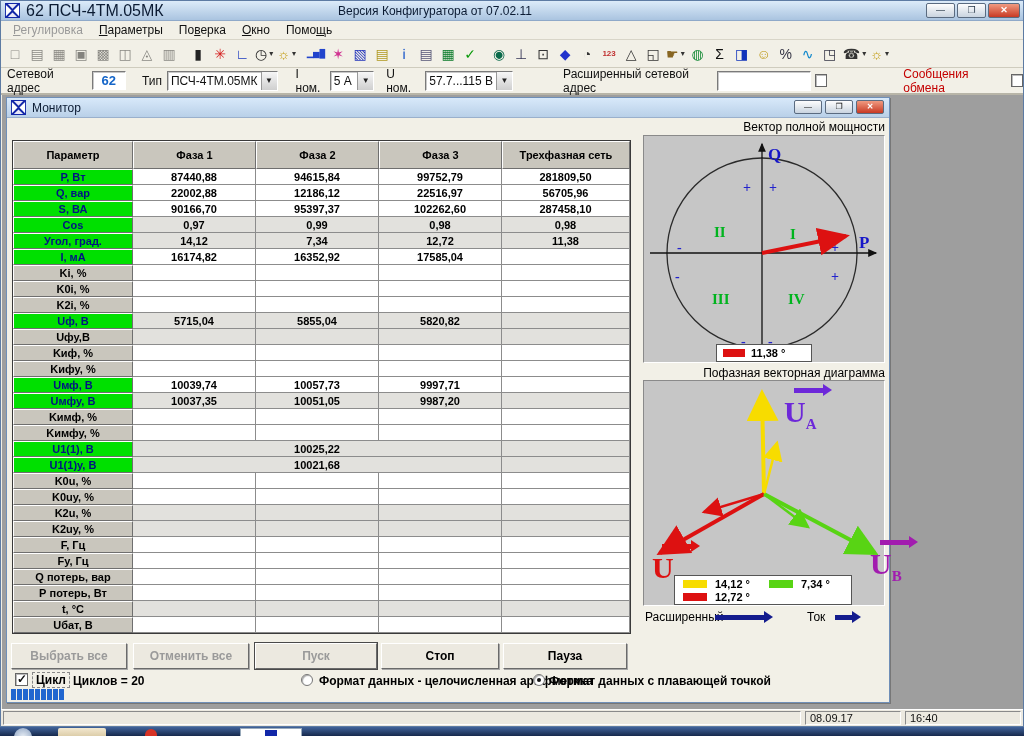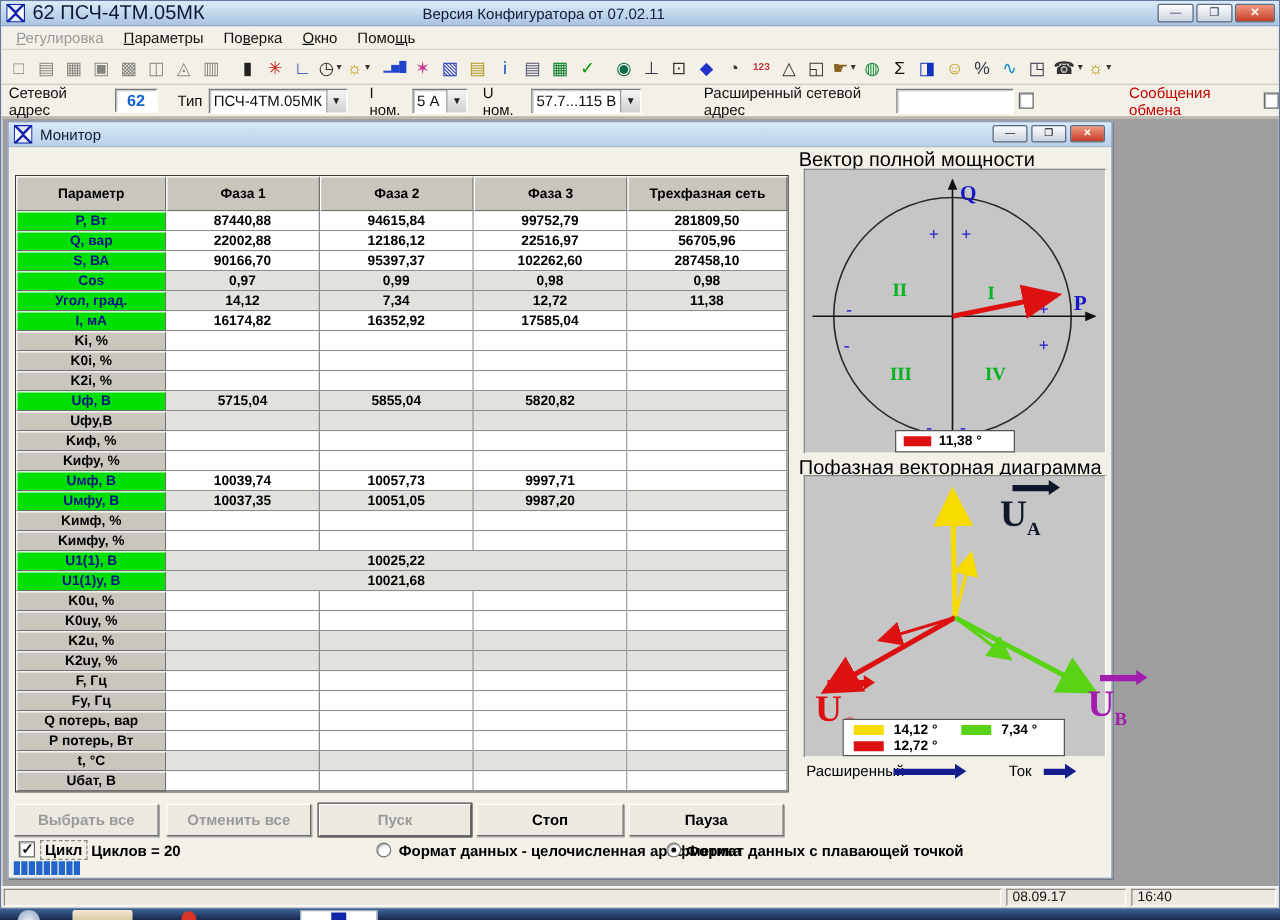--- a/index.html
+++ b/index.html
@@ -75,21 +75,21 @@
                  font-size:11px; font-weight:bold; color:#000; display:flex;
                  align-items:center; justify-content:center; }
   .th { height:28px; }
   .tlabel { height:16px; }
   .tlabel.green { background:#00e000; color:#001383; }
   .tcell { height:16px; background:#fff; border-right:1px solid #8c8c8c; border-bottom:1px solid #8c8c8c;
            font-size:11px; font-weight:bold; color:#000; display:flex; align-items:center; justify-content:center; }
   .tcell.gray { background:#e2e1dd; }
 
   
-  .ptitle { position:absolute; width:246px; text-align:left; font-size:16px; color:#000; }
+  .ptitle { position:absolute; width:246px; text-align:right; font-size:12px; color:#000; }
   .vbox { position:absolute; left:636px; width:242px; background:#c6c6c6;
           border:1px solid; border-color:#8a8a8a #fff #fff #8a8a8a; }
   .legend { position:absolute; background:#fff; border:1px solid #555; display:flex;
             align-items:center; font-size:11px; font-weight:bold; color:#000; z-index:5; }
   .sw { display:inline-block; height:8px; }
   .ulabel { position:absolute; font-family:"Liberation Serif",serif; font-weight:bold;
             font-size:30px; line-height:1; z-index:2; }
   .ulabel sub { font-size:15px; }
   .blkarrow { position:absolute; height:5px; background:currentColor; }
   .blkarrow::after { content:""; position:absolute; right:-8px; top:-4px;
@@ -599,21 +599,21 @@
               </defs>
 
               <line x1="120" y1="113" x2="118" y2="12" stroke-width="4" marker-end="url(#m-ya)" stroke="#f7dc00"></line>
               <line x1="120" y1="113" x2="16" y2="172" stroke-width="4" marker-end="url(#m-ra)" stroke="#dd1111"></line>
               <line x1="120" y1="113" x2="231" y2="172" stroke-width="4" marker-end="url(#m-ga)" stroke="#58d414"></line>
 
               <line x1="120" y1="113" x2="133" y2="62" stroke-width="2.5" marker-end="url(#m-ya)" stroke="#f7dc00"></line>
               <line x1="120" y1="113" x2="60" y2="131" stroke-width="2.5" marker-end="url(#m-ra)" stroke="#dd1111"></line>
               <line x1="120" y1="113" x2="164" y2="146" stroke-width="2.5" marker-end="url(#m-ga)" stroke="#58d414"></line>
             </svg>
-            <div class="ulabel" style="left: 156px; top: 16px; color: #0f172a; text-align: right;">
+            <div class="ulabel" style="left: 140px; top: 16px; color: #6d28d9; text-align: right;">
               <span class="blkarrow" style="left:10px;top:-9px;width:30px"></span>
               <span>U</span><sub>A</sub>
             </div>
             <div class="ulabel" style="left: 202px; top: 168px; color: #a21caf; margin-left: 24px;">
               <span class="blkarrow" style="left:10px;top:-9px;width:30px"></span>
               <span>U</span><sub>B</sub>
             </div>
             <div class="ulabel" style="left: 8px; top: 172px; z-index: 1; color: rgb(221, 17, 17);">
               <span class="blkarrow" style="left:10px;top:-9px;width:30px"></span>
               <span>U</span><sub>C</sub>

